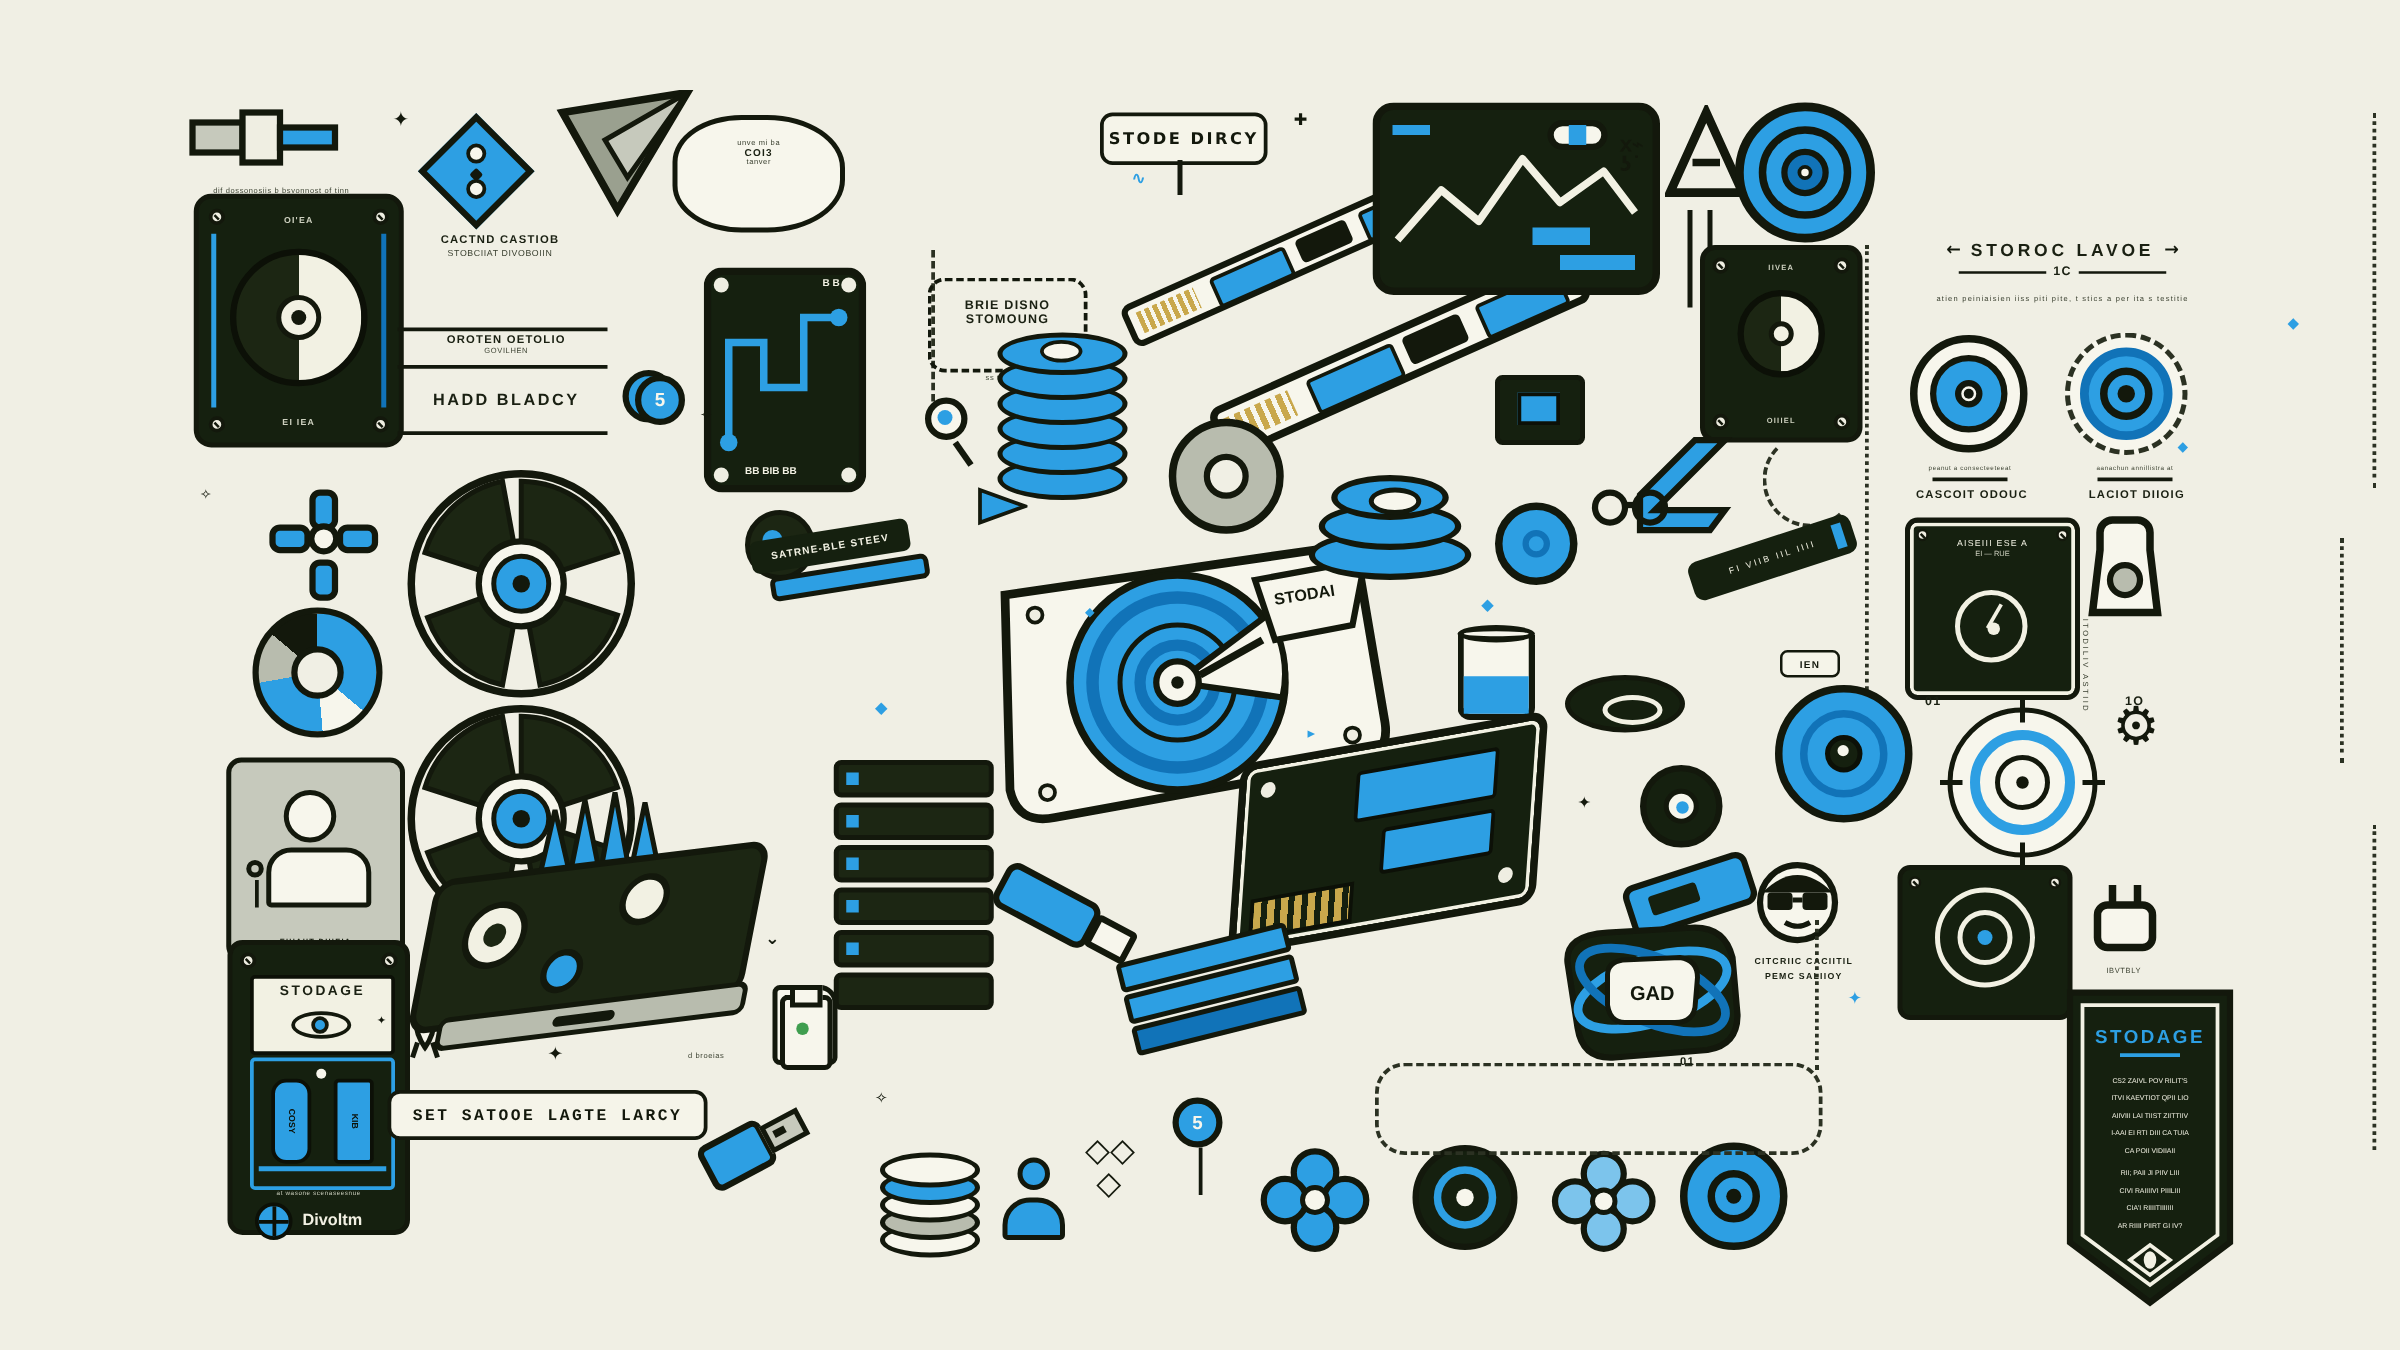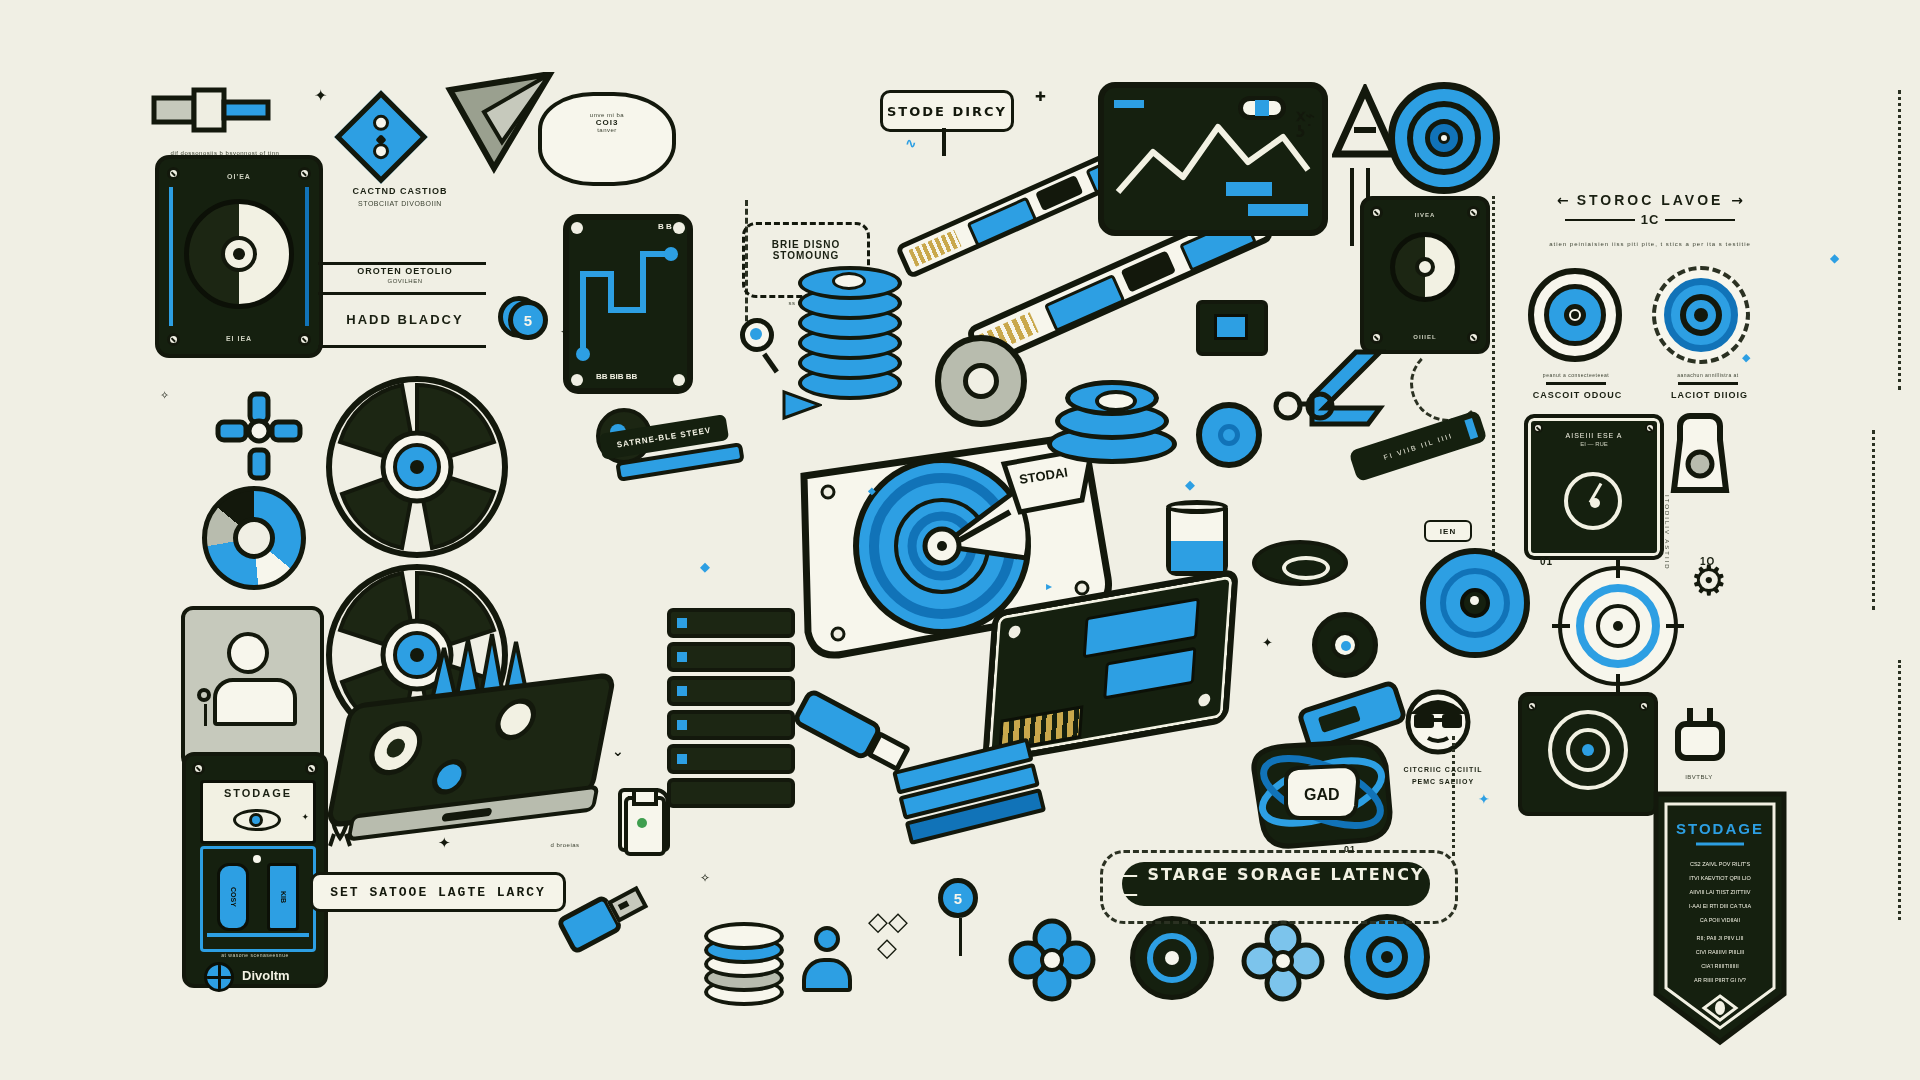--- a/index.html
+++ b/index.html
@@ -398,21 +398,20 @@
     </g>
       <circle cx="45" cy="43" r="9" fill="#f7f6ec" stroke="#13180c" stroke-width="4"></circle>
   </svg>
   <div class="abs ring" style="left:1344px;top:914px;width:86px;height:86px;background:#2d9fe3;border:6px solid #13180c">
     <div class="ring" style="left:16px;top:16px;width:42px;height:42px;border:6px solid #13180c"></div>
     <div class="ring" style="left:31px;top:31px;width:12px;height:12px;background:#13180c"></div>
   </div>
   <div class="abs ring" style="left:938px;top:878px;width:40px;height:40px;background:#2d9fe3;border:5px solid #13180c;color:#f7f6ec;display:flex;align-items:center;justify-content:center;font-weight:bold;font-size:15px">5</div>
 
   <div class="abs" style="left:1100px;top:850px;width:352px;height:68px;border:3px dashed #2b3122;border-radius:24px"></div>
-  <div class="abs banner" style="left:1122px;top:862px;width:308px;height:44px;font-size:16px;border-radius:22px">— STARGE SORAGE LATENCY —</div>
 
   <div class="abs dotv" style="left:1492px;top:196px;height:440px"></div>
 
   <div class="abs" style="left:1360px;top:196px;width:122px;height:150px;background:#15200f;border-radius:12px;border:4px solid #13180c">
     <div class="screw" style="left:6px;top:6px"></div>
       <div class="screw" style="right:6px;top:6px"></div>
     <div class="screw" style="left:6px;bottom:6px"></div>
       <div class="screw" style="right:6px;bottom:6px"></div>
     <div class="cap" style="position:absolute;top:12px;width:100%;color:#cdd0bf;font-size:6px">IIVEA</div>
     <div class="ring" style="left:26px;top:32px;width:70px;height:70px;background:conic-gradient(#f2f1e3 0 180deg,#1c2613 180deg 360deg);border:5px solid #0c1007">
@@ -442,21 +441,21 @@
   <div class="abs outline-box" style="left:1424px;top:520px;width:44px;height:18px;font-size:8px;font-weight:bold;letter-spacing:1px;border-width:2px">IEN</div>
 
   <div class="abs" style="left:1520px;top:192px;width:260px;text-align:center">
     <div style="display:flex;align-items:center;gap:8px;justify-content:center">
       <span class="glyph" style="font-size:14px">←</span>
       <span class="cap" style="font-size:14px;letter-spacing:3px">STOROC LAVOE</span>
       <span class="glyph" style="font-size:14px">→</span>
     </div>
     <div style="display:flex;align-items:center;gap:6px;justify-content:center;margin-top:4px">
       <div style="width:70px;height:2px;background:#13180c"></div>
-      <span class="cap" style="font-size:13px">1C</span>
+      <span class="cap" style="font-size:10px">1C</span>
       <div style="width:70px;height:2px;background:#13180c"></div>
     </div>
     <div class="tiny" style="margin-top:14px;font-size:6px;letter-spacing:1px">atien peiniaisien iiss piti pite, t stics a per ita s testitie</div>
   </div>
 
   <div class="abs ring" style="left:1528px;top:268px;width:94px;height:94px;background:#f7f6ec;border:6px solid #13180c">
     <div class="ring" style="left:10px;top:10px;width:62px;height:62px;background:#2d9fe3;border:5px solid #13180c"></div>
     <div class="ring" style="left:30px;top:30px;width:22px;height:22px;background:#f7f6ec;border:5px solid #13180c"></div>
     <div class="ring" style="left:37px;top:37px;width:8px;height:8px;background:#13180c"></div>
   </div>

